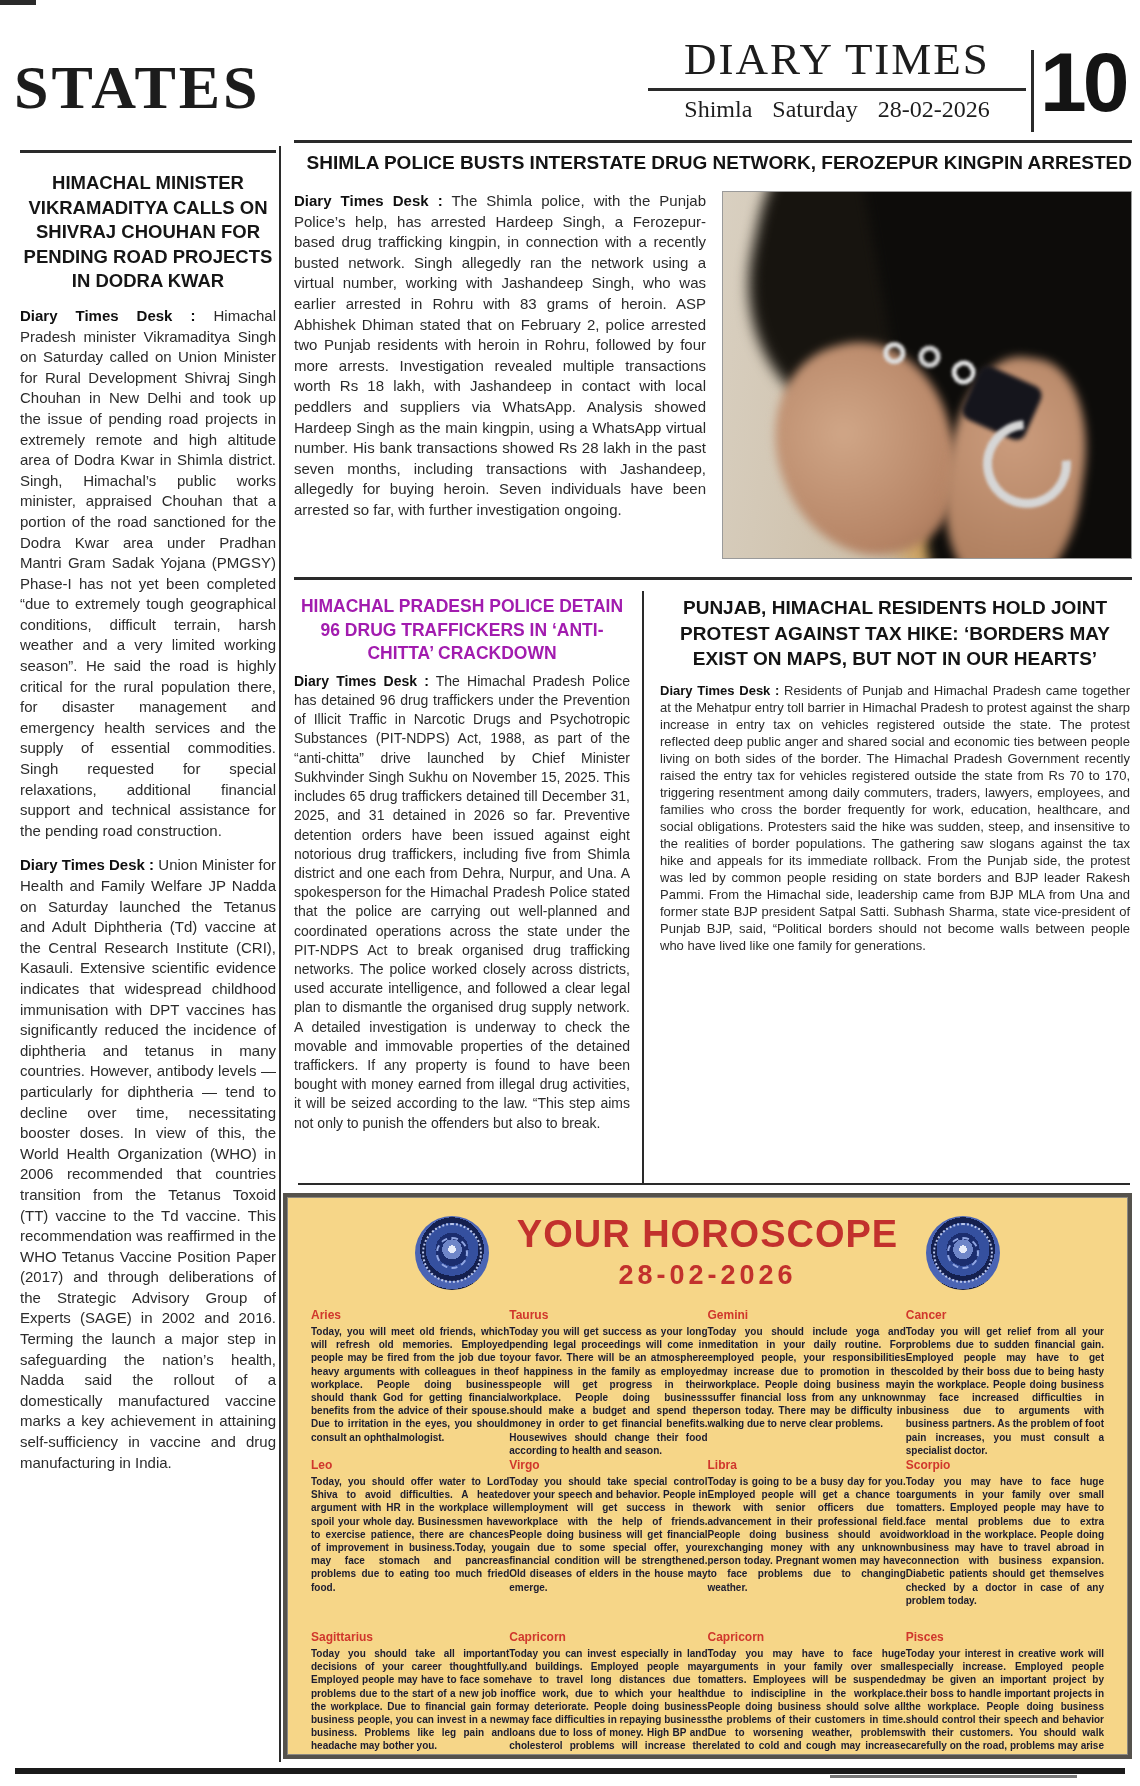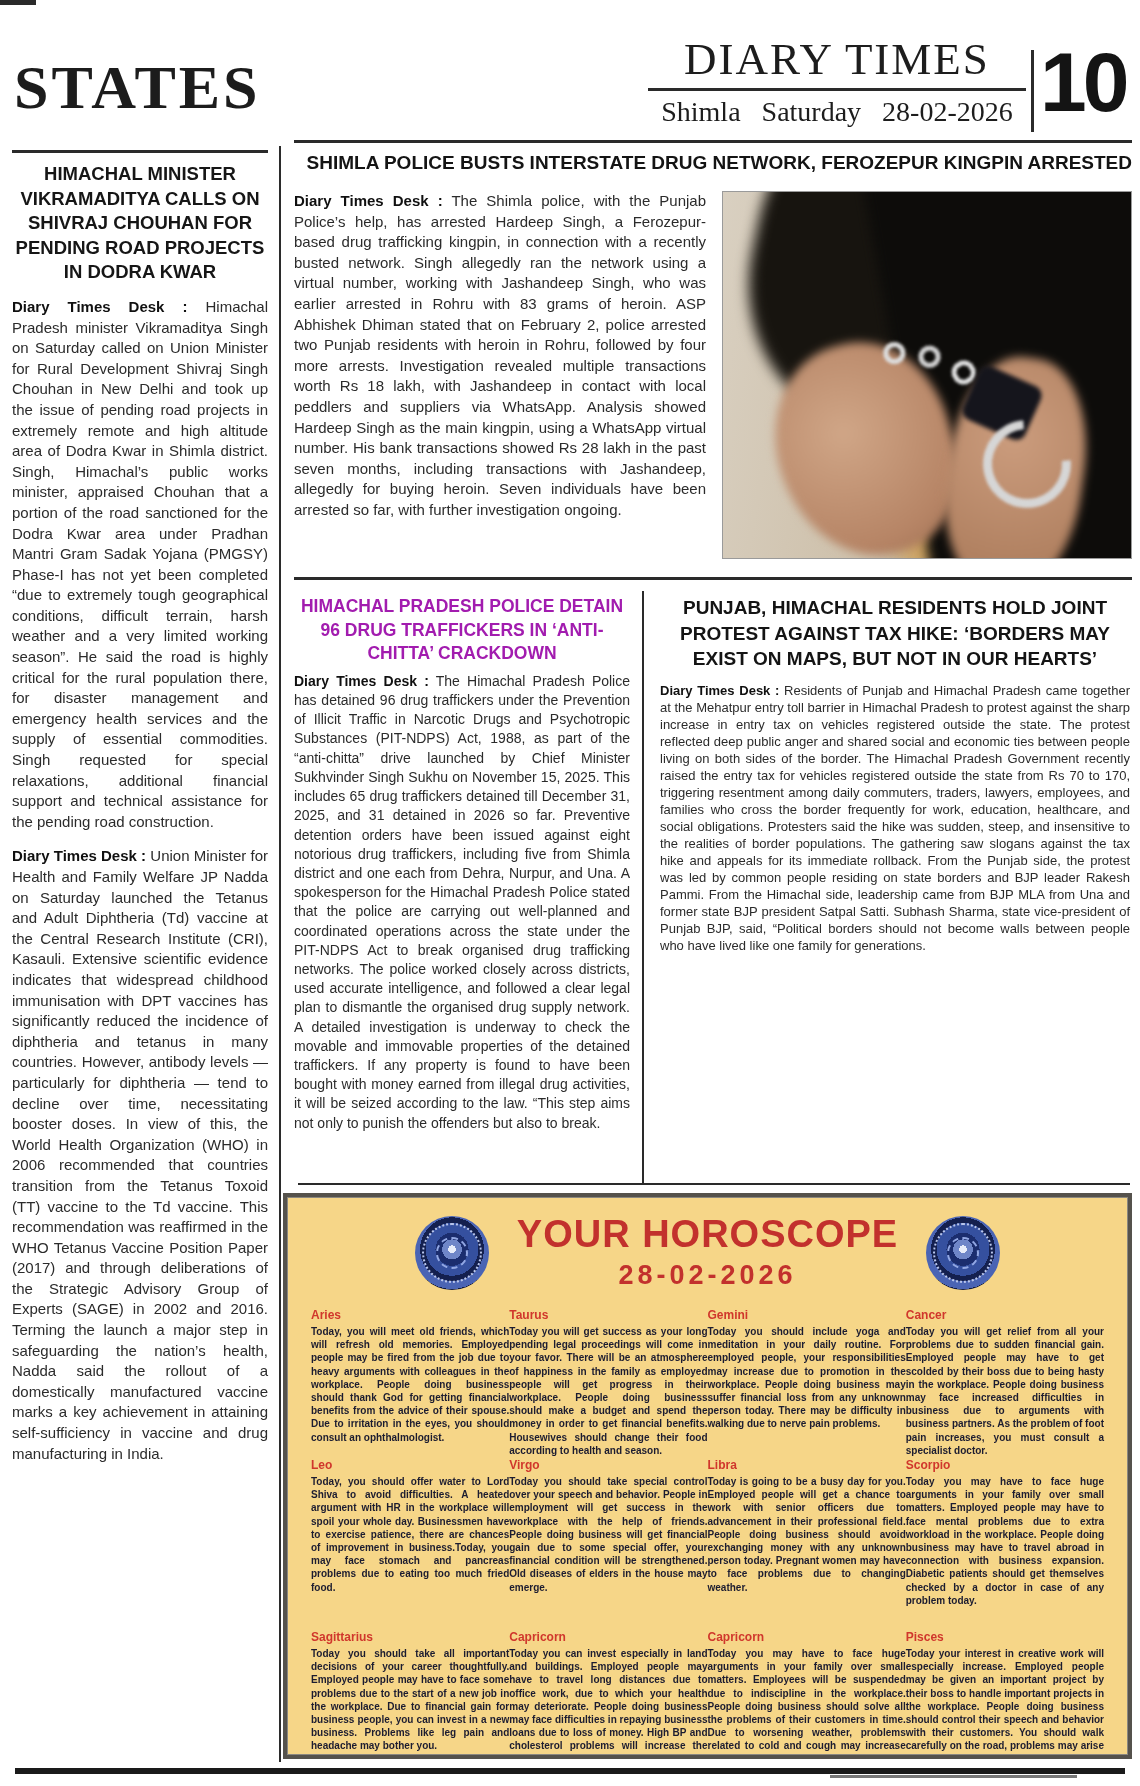--- a/index.html
+++ b/index.html
@@ -5,26 +5,26 @@
   html,body{margin:0;padding:0;background:#e8e8e8;}
   .page{position:relative;width:1140px;height:1786px;background:#ffffff;margin:0 auto;
         font-family:"Liberation Sans",sans-serif;color:#222;overflow:hidden;}
   
   .corner-mark{position:absolute;left:0;top:0;width:36px;height:5px;background:#2a2a2a;}
   .states{position:absolute;left:14px;top:56px;font-family:"Liberation Serif",serif;
           font-size:62px;font-weight:700;letter-spacing:3px;color:#1c1c1c;line-height:1;}
   .masthead-wrap{position:absolute;right:114px;top:36px;text-align:center;}
   .masthead{font-family:"Liberation Serif",serif;font-size:45px;color:#1d1d1d;letter-spacing:2px;line-height:1.05;}
   .masthead-rule{border-top:3px solid #2a2a2a;margin:5px 0 5px;width:378px;}
-  .dateline{font-family:"Liberation Serif",serif;font-size:28px;color:#1d1d1d;}
+  .dateline{font-family:"Liberation Serif",serif;font-size:24px;color:#1d1d1d;}
   .dateline span{margin:0 7px;}
   .head-vbar{position:absolute;left:1031px;top:50px;width:3px;height:82px;background:#2b2b2b;}
   .pageno{position:absolute;left:1040px;top:36px;font-size:84px;font-weight:800;letter-spacing:-4px;color:#141414;line-height:1.1;}
   
-  .left-col{position:absolute;left:12px;top:150px;width:256px;border-top:3px solid #2a2a2a;padding-top:1px;}
+  .left-col{position:absolute;left:20px;top:150px;width:256px;border-top:3px solid #2a2a2a;padding-top:10px;}
   .left-col h2{font-size:18.5px;font-weight:800;text-align:center;color:#161616;line-height:1.33;margin:8px 2px 12px;}
   .body{font-size:15px;line-height:20.6px;text-align:justify;color:#2b2b2b;margin:0 0 14px;}
   .byline{font-weight:800;color:#101010;}
   .vdiv1{position:absolute;left:279px;top:146px;width:2px;height:1616px;background:#2b2b2b;}
   .main{position:absolute;left:294px;top:140px;width:838px;height:1646px;border-top:3px solid #2a2a2a;}
   .dn-head{position:absolute;top:9px;left:0;width:100%;text-align:right;font-size:19px;font-weight:800;color:#141414;margin:0;}
   .dn-row{position:absolute;top:48px;left:0;width:100%;display:flex;gap:16px;}
   .dn-text{width:412px;height:374px;overflow:hidden;}
   
   .photo{position:relative;width:408px;height:366px;overflow:hidden;border:1px solid #9a9a9a;
@@ -166,21 +166,21 @@
         <div>
           <p class="sign-name">Aries</p>
           <p class="sign-text">Today, you will meet old friends, which will refresh old memories. Employed people may be fired from the job due to heavy arguments with colleagues in the workplace. People doing business should thank God for getting financial benefits from the advice of their spouse. Due to irritation in the eyes, you should consult an ophthalmologist.</p>
         </div>
         <div>
           <p class="sign-name">Taurus</p>
           <p class="sign-text">Today you will get success as your long pending legal proceedings will come in your favor. There will be an atmosphere of happiness in the family as employed people will get progress in their workplace. People doing business should make a budget and spend the money in order to get financial benefits. Housewives should change their food according to health and season.</p>
         </div>
         <div>
           <p class="sign-name">Gemini</p>
-          <p class="sign-text">Today you should include yoga and meditation in your daily routine. For employed people, your responsibilities may increase due to promotion in the workplace. People doing business may suffer financial loss from any unknown person today. There may be difficulty in walking due to nerve pain problems.</p>
+          <p class="sign-text">Today you should include yoga and meditation in your daily routine. For employed people, your responsibilities may increase due to promotion in the workplace. People doing business may suffer financial loss from any unknown person today. There may be difficulty in walking due to nerve clear problems.</p>
         </div>
         <div>
           <p class="sign-name">Cancer</p>
           <p class="sign-text">Today you will get relief from all your problems due to sudden financial gain. Employed people may have to get scolded by their boss due to being hasty in the workplace. People doing business may face increased difficulties in business due to arguments with business partners. As the problem of foot pain increases, you must consult a specialist doctor.</p>
         </div>
         <div>
           <p class="sign-name">Leo</p>
           <p class="sign-text">Today, you should offer water to Lord Shiva to avoid difficulties. A heated argument with HR in the workplace will spoil your whole day. Businessmen have to exercise patience, there are chances of improvement in business.Today, you may face stomach and pancreas problems due to eating too much fried food.</p>
         </div>
         <div>

